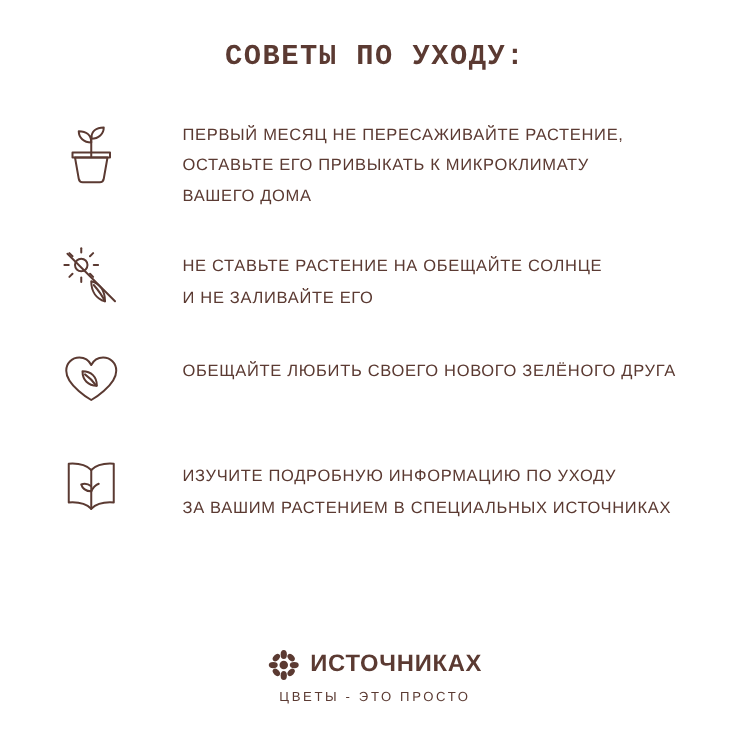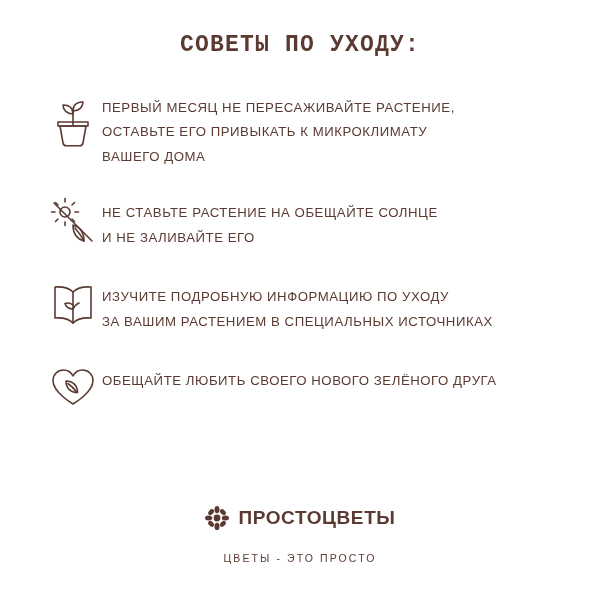--- a/index.html
+++ b/index.html
@@ -35,20 +35,21 @@
     margin: 0;
     padding: 0;
     list-style: none;
     margin-top: 34px;
   }
   .tip {
     display: flex;
     align-items: flex-start;
     padding: 0 40px 0 44px;
     margin-bottom: 26px;
+    gap: 44px;
   }
   .tip-icon {
     flex: 0 0 58px;
     width: 58px;
     height: 58px;
     display: flex;
     align-items: flex-start;
     justify-content: center;
     padding-top: 2px;
     box-sizing: border-box;
@@ -80,21 +81,21 @@
     justify-content: center;
     gap: 8px;
   }
   .brand-name {
     font-size: 19px;
     font-weight: bold;
     letter-spacing: 0.6px;
     color: #5b3a32;
   }
   .brand-tagline {
-    margin-top: 21px;
+    margin-top: 7px;
     font-size: 10.5px;
     letter-spacing: 2.1px;
     color: #5b3a32;
   }
   svg { display: block; }
 </style>
 </head>
 <body>
 
 <div class="page">
@@ -132,60 +133,60 @@
           <path d="M26.5 24.5 L24 22"></path>
           <path d="M36 44 C36 36 32 30 25 28 C25 36 29 42 36 44 Z"></path>
           <path d="M36 44 C36 44 33 38 27 31"></path>
           <path d="M6 6 L44 44"></path>
         </svg>
       </span>
       <span class="tip-text">НЕ СТАВЬТЕ РАСТЕНИЕ НА ОБЕЩАЙТЕ СОЛНЦЕ
 И НЕ ЗАЛИВАЙТЕ ЕГО</span>
     </li>
 
+    <li class="tip tip-4">
+      <span class="tip-icon">
+        <svg width="50" height="44" viewBox="0 0 50 44" fill="none" stroke="#5b3a32" stroke-width="1.6" stroke-linecap="round" stroke-linejoin="round">
+          <path d="M25 39 C25 39 5 27.5 5 15.5 C5 9.5 9.7 5 15.5 5 C19.7 5 23.2 7.4 25 11 C26.8 7.4 30.3 5 34.5 5 C40.3 5 45 9.5 45 15.5 C45 27.5 25 39 25 39 Z"></path>
+          <path d="M18 16 C18 23 22.5 27.5 29.5 27.5 C29.5 20.5 25 16 18 16 Z"></path>
+          <path d="M20 18.5 C23.5 21 26.5 24 29 27.5"></path>
+        </svg>
+      </span>
+      <span class="tip-text">ОБЕЩАЙТЕ ЛЮБИТЬ СВОЕГО НОВОГО ЗЕЛЁНОГО ДРУГА</span>
+    </li>
+
     <li class="tip tip-3">
       <span class="tip-icon">
         <svg width="52" height="46" viewBox="0 0 52 46" fill="none" stroke="#5b3a32" stroke-width="1.6" stroke-linecap="round" stroke-linejoin="round">
           <path d="M26 11 C22 7 15 5.5 8 6 V37 C15 36.5 22 38 26 42"></path>
           <path d="M26 11 C30 7 37 5.5 44 6 V37 C37 36.5 30 38 26 42"></path>
           <path d="M26 11 V42"></path>
           <path d="M26 24 C23.5 22 20.5 21.5 18 22.5 C19 26 22 28 26 28"></path>
           <path d="M26 28 C27.5 25 29.5 23 32 22"></path>
         </svg>
       </span>
       <span class="tip-text">ИЗУЧИТЕ ПОДРОБНУЮ ИНФОРМАЦИЮ ПО УХОДУ
 ЗА ВАШИМ РАСТЕНИЕМ В СПЕЦИАЛЬНЫХ ИСТОЧНИКАХ</span>
-    </li>
-
-    <li class="tip tip-4">
-      <span class="tip-icon">
-        <svg width="50" height="44" viewBox="0 0 50 44" fill="none" stroke="#5b3a32" stroke-width="1.6" stroke-linecap="round" stroke-linejoin="round">
-          <path d="M25 39 C25 39 5 27.5 5 15.5 C5 9.5 9.7 5 15.5 5 C19.7 5 23.2 7.4 25 11 C26.8 7.4 30.3 5 34.5 5 C40.3 5 45 9.5 45 15.5 C45 27.5 25 39 25 39 Z"></path>
-          <path d="M18 16 C18 23 22.5 27.5 29.5 27.5 C29.5 20.5 25 16 18 16 Z"></path>
-          <path d="M20 18.5 C23.5 21 26.5 24 29 27.5"></path>
-        </svg>
-      </span>
-      <span class="tip-text">ОБЕЩАЙТЕ ЛЮБИТЬ СВОЕГО НОВОГО ЗЕЛЁНОГО ДРУГА</span>
     </li>
 
   </ul>
 
   <div class="footer">
     <div class="brand-row">
       <span>
         <svg width="26" height="26" viewBox="0 0 26 26" fill="#5b3a32">
           <circle cx="13" cy="13" r="3.4"></circle>
           <ellipse cx="13" cy="4.6" rx="2.5" ry="3.6"></ellipse>
           <ellipse cx="13" cy="21.4" rx="2.5" ry="3.6"></ellipse>
           <ellipse cx="4.6" cy="13" rx="3.6" ry="2.5"></ellipse>
           <ellipse cx="21.4" cy="13" rx="3.6" ry="2.5"></ellipse>
           <ellipse cx="7.1" cy="7.1" rx="3.4" ry="2.3" transform="rotate(-45 7.1 7.1)"></ellipse>
           <ellipse cx="18.9" cy="18.9" rx="3.4" ry="2.3" transform="rotate(-45 18.9 18.9)"></ellipse>
           <ellipse cx="18.9" cy="7.1" rx="3.4" ry="2.3" transform="rotate(45 18.9 7.1)"></ellipse>
           <ellipse cx="7.1" cy="18.9" rx="3.4" ry="2.3" transform="rotate(45 7.1 18.9)"></ellipse>
         </svg>
       </span>
-      <span class="brand-name">ПРОСТОЦВЕТЫ</span>
+      <span class="brand-name">ИСТОЧНИКАХ</span>
     </div>
     <div class="brand-tagline">ЦВЕТЫ - ЭТО ПРОСТО</div>
   </div>
 
 </div>
 
 </body></html>

